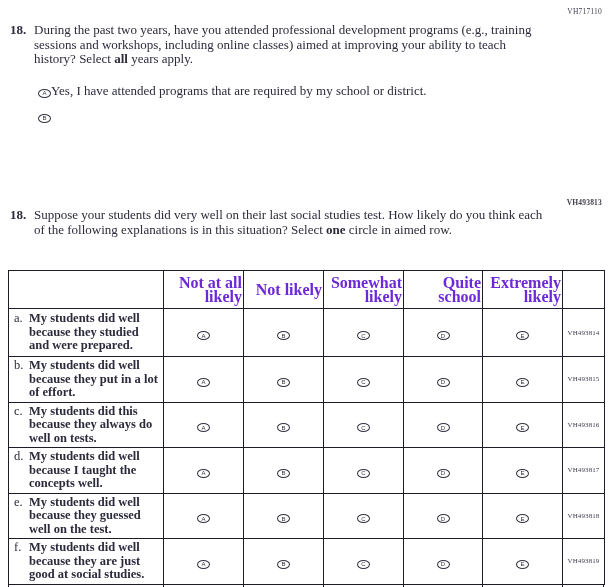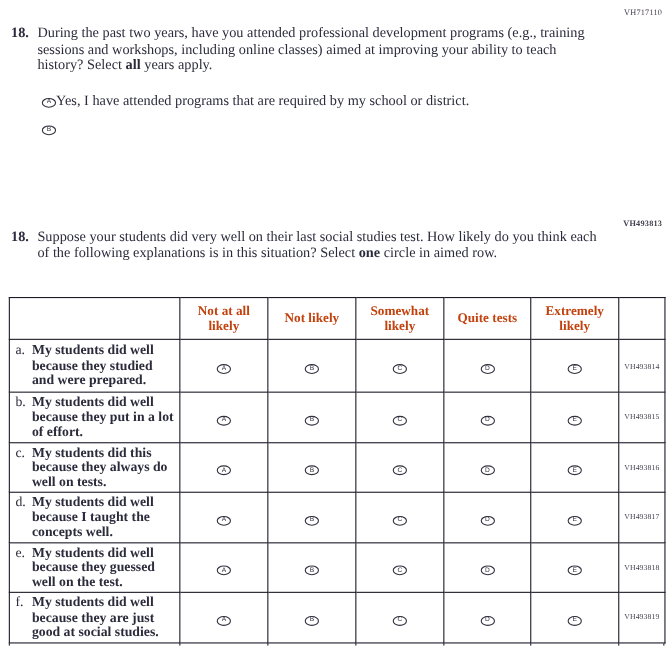--- a/index.html
+++ b/index.html
@@ -87,24 +87,24 @@
     width: 596px;
   }
   table.grid th, table.grid td {
     border: 1px solid #1c1c28;
     vertical-align: middle;
     overflow: hidden;
   }
   table.grid { border: 1.5px solid #1c1c28; }
   thead th {
     height: 38px;
-    font-size: 12px;
+    font-size: 16px;
     font-weight: bold;
-    color: #c2410c;
-    text-align: center;
+    color: #6d28d9;
+    text-align: right;
     line-height: 13.5px;
     padding: 2px 1px;
     border-bottom: 4px double #1c1c28;
   }
   td.stem {
     font-size: 12.5px;
     line-height: 13.5px;
     padding: 2px 2px 2px 0;
     vertical-align: middle;
   }
@@ -174,21 +174,21 @@
           <col style="width:79px">
           <col style="width:80px">
           <col style="width:42px">
       </colgroup>
       <thead>
         <tr>
           <th></th>
           <th>Not at all likely</th>
           <th>Not likely</th>
           <th>Somewhat likely</th>
-          <th>Quite tests</th>
+          <th>Quite school</th>
           <th>Extremely likely</th>
           <th></th>
         </tr>
       </thead>
       <tbody>
         <tr style="height:48px">
           <td class="stem">
               <span class="stem-inner">
                 <span class="row-letter">a.</span>
                 <span class="stem-text">My students did well because they studied and were prepared.</span>

